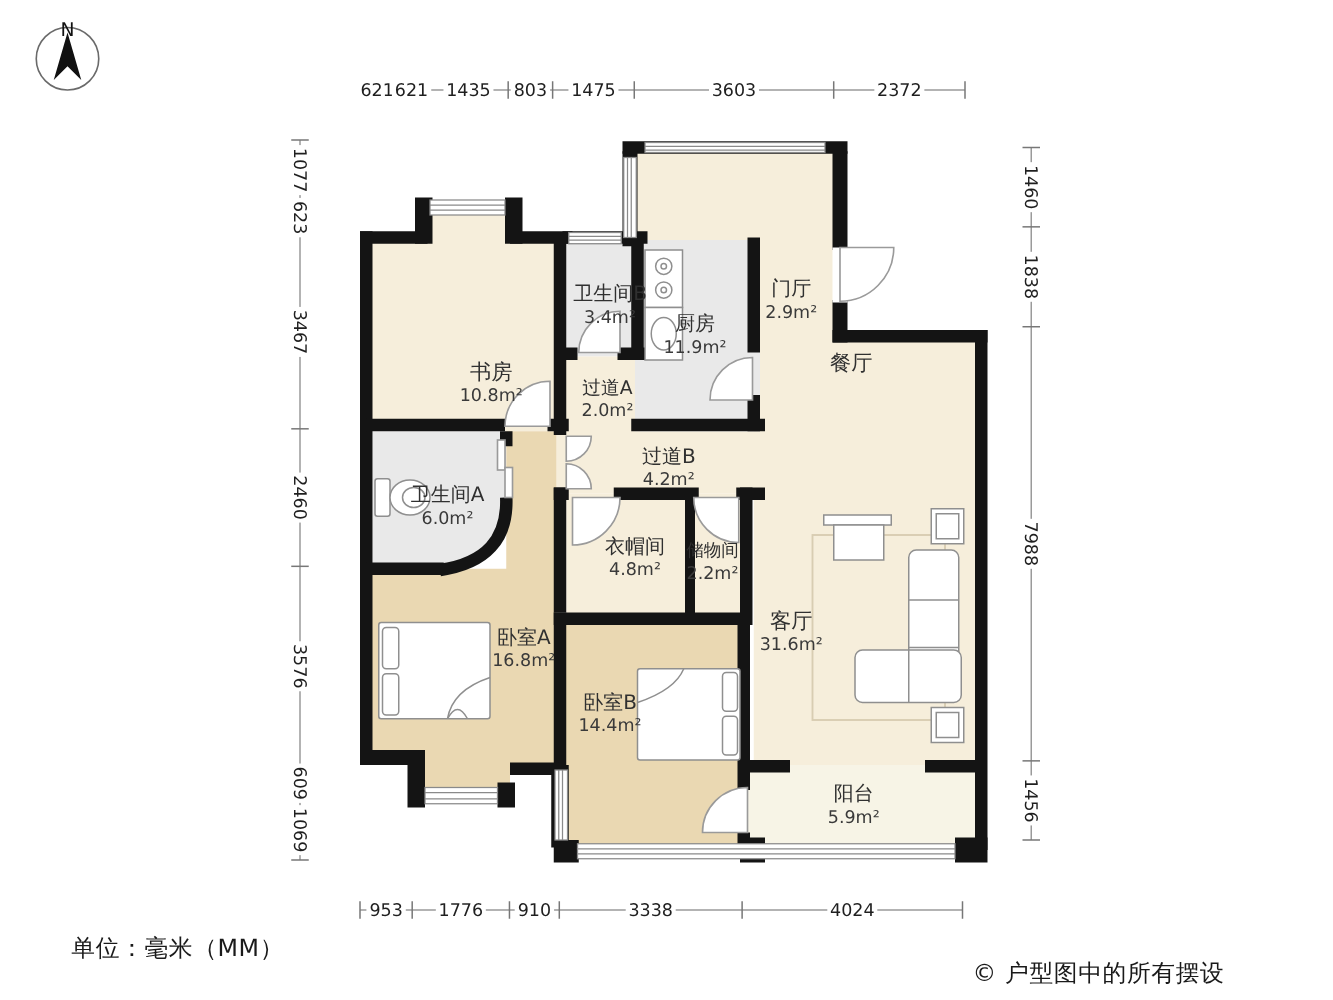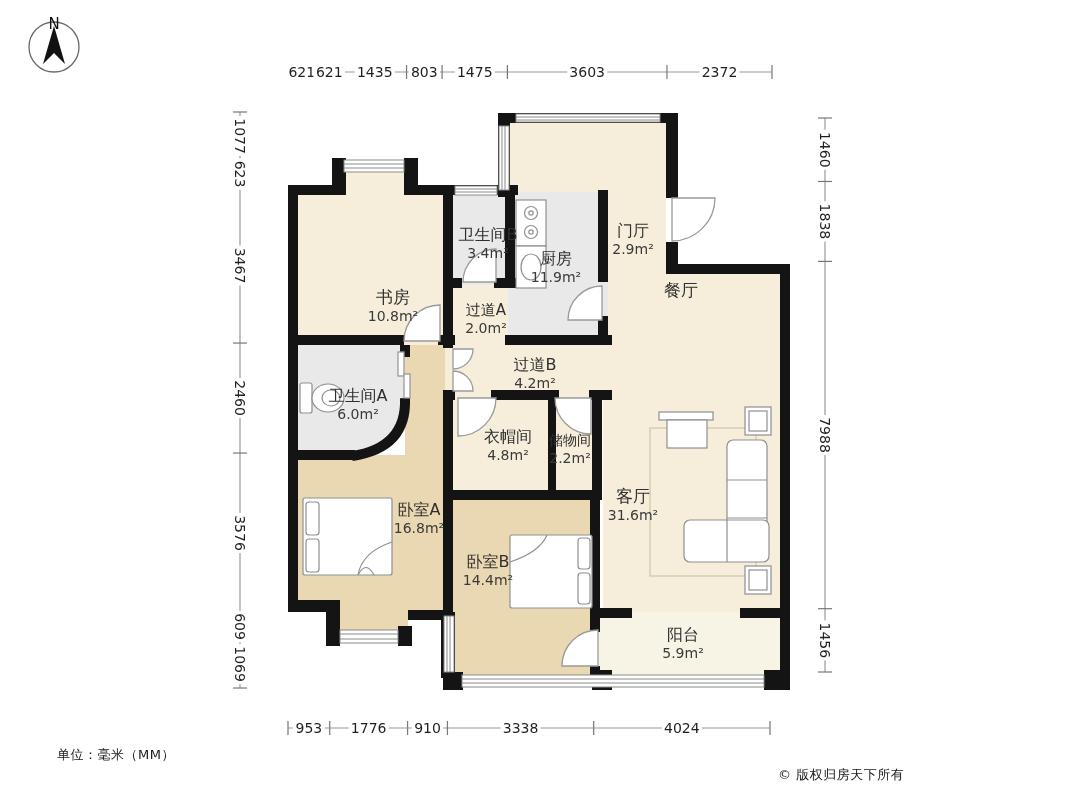--- a/index.html
+++ b/index.html
@@ -1,19 +1,19 @@
 <!DOCTYPE html>
 <html><head>
 <meta charset="utf-8">
 <style>
   html,body{margin:0;padding:0;background:#fff;}
   #stage{position:relative;width:1066px;height:800px;background:#fff;overflow:hidden;
          font-family:"DejaVu Sans",sans-serif;}
   #plan-svg{position:absolute;left:0;top:0;}
-  .footer-text{position:absolute;color:#1a1a1a;font-size:13px;letter-spacing:.5px;}
+  .footer-text{position:absolute;color:#1a1a1a;font-size:19px;letter-spacing:.5px;}
   svg text{font-family:"DejaVu Sans",sans-serif;}
   .room-name{fill:#303030;}
   .room-area{fill:#3a3a3a;}
   .dim-label{fill:#1f1f1f;font-size:14px;}
 </style>
 </head>
 <body>
 
 <div id="stage">
 
@@ -370,14 +370,14 @@
       </g>
 
   <g>
     <circle cx="54" cy="47" r="25" fill="none" stroke="#6a6a6a" stroke-width="1.3"></circle>
     <polygon points="54,26 43,64 54,53 65,64" fill="#111"></polygon>
     <text x="54" y="29" text-anchor="middle" font-size="15" fill="#111">N</text>
   </g>
 </svg>
 
   <div class="footer-text" style="left:57px;top:746px;">单位：毫米（MM）</div>
-  <div class="footer-text" style="left:778px;top:766px;">© 版权归房天下所有</div>
+  <div class="footer-text" style="left:778px;top:766px;">© 户型图中的所有摆设</div>
 </div>
 
 </body></html>

